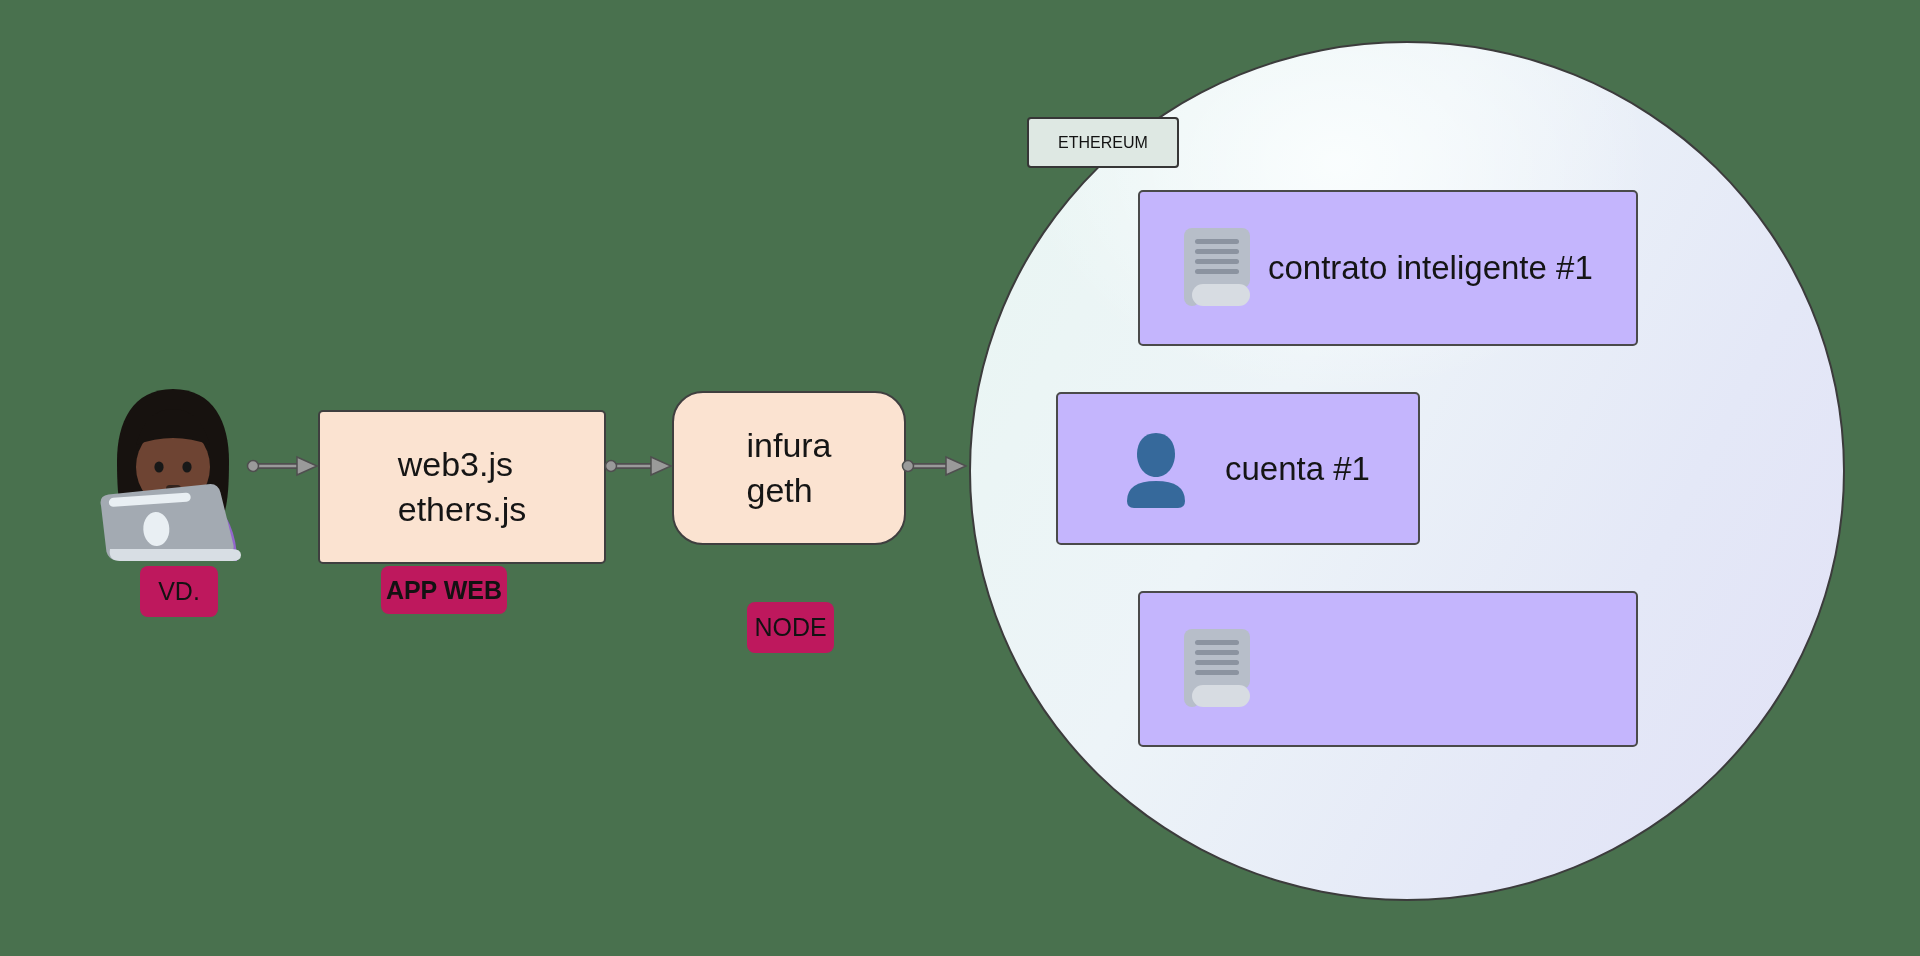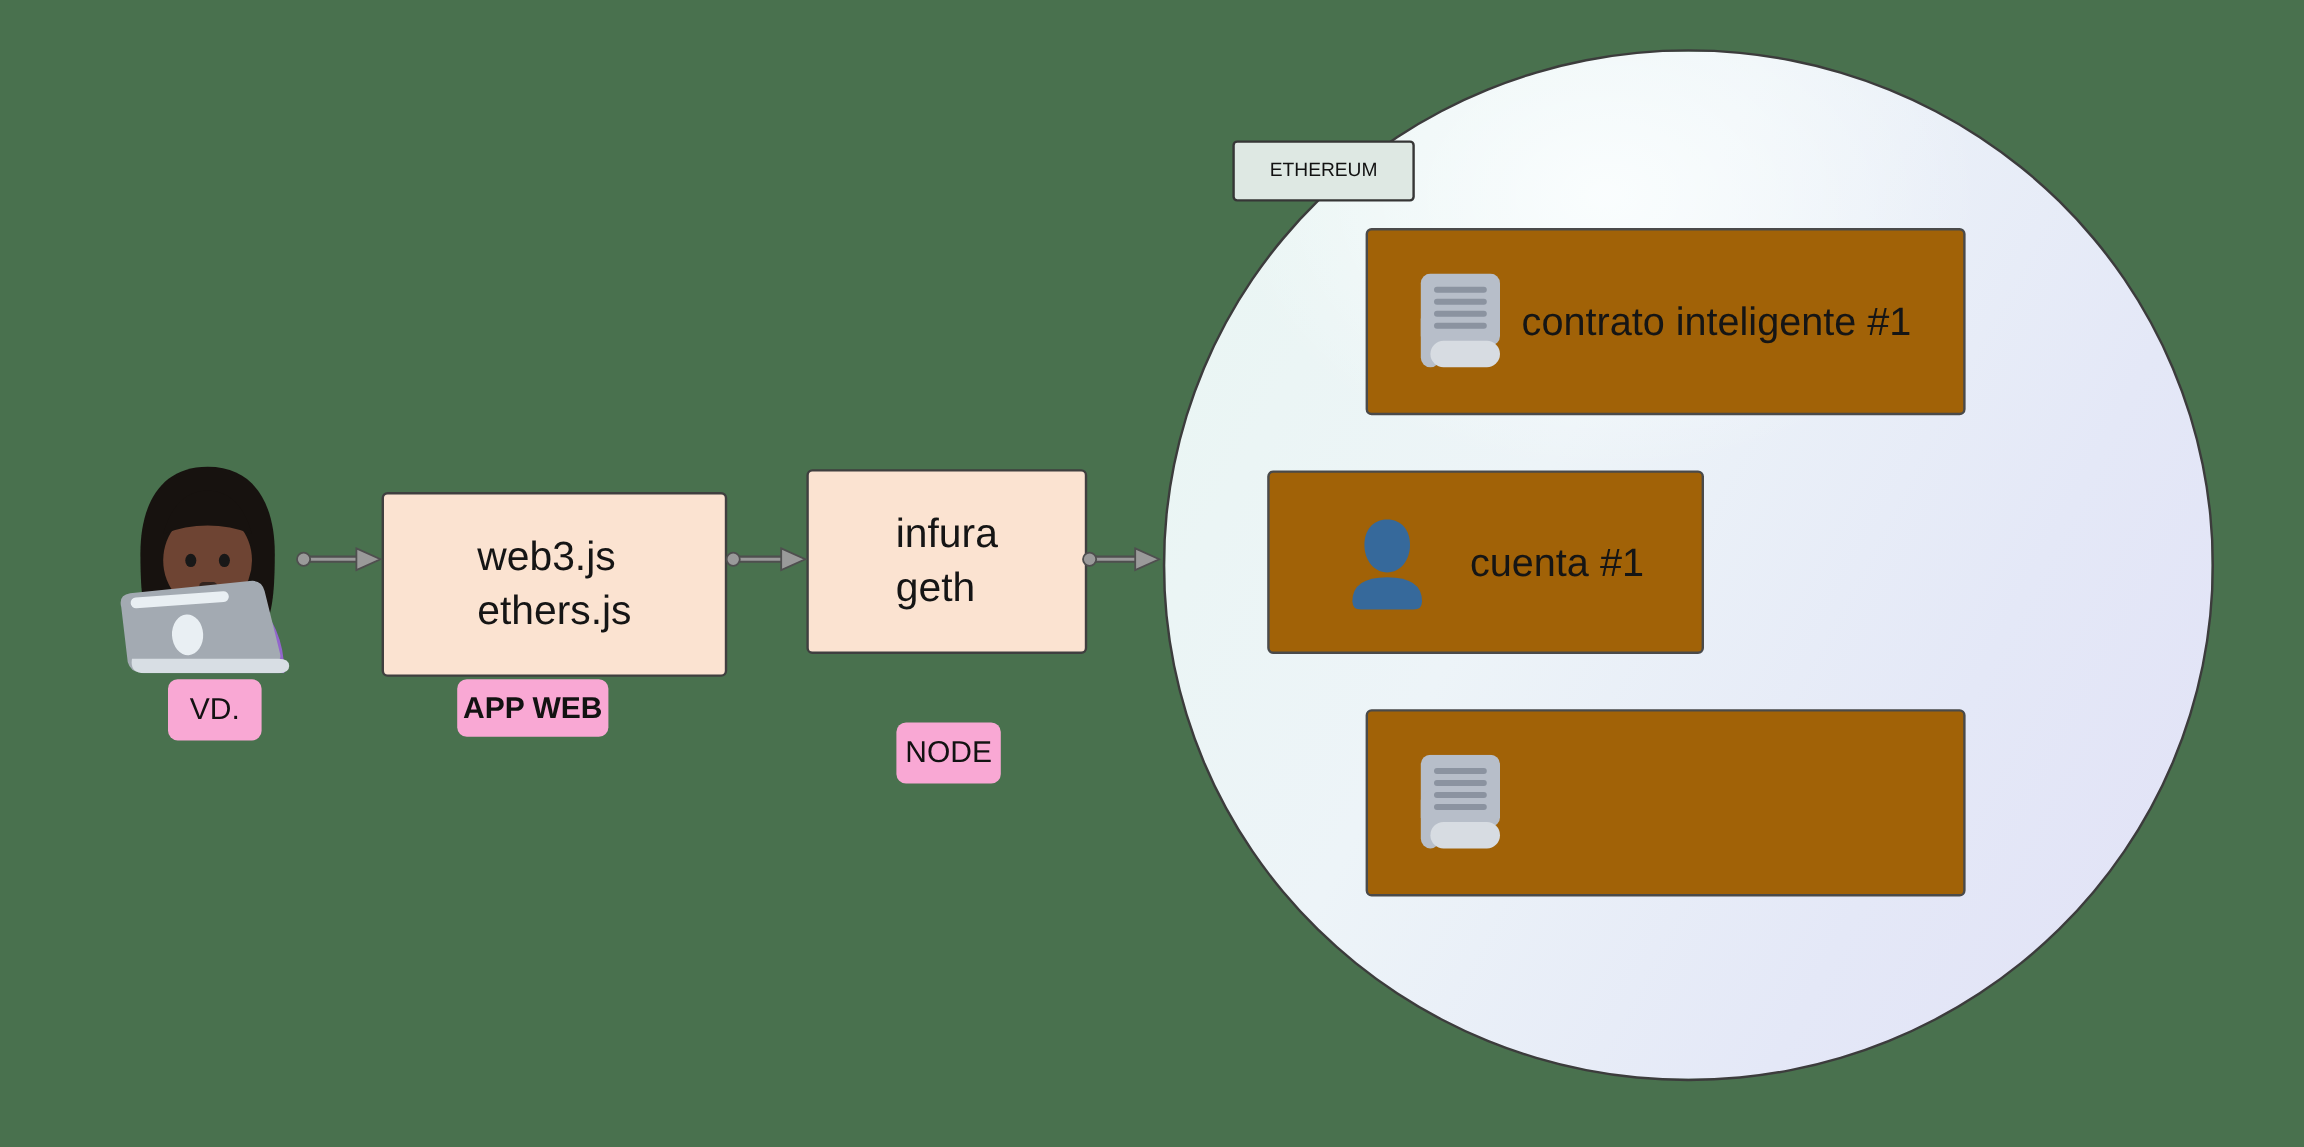--- a/index.html
+++ b/index.html
@@ -34,21 +34,21 @@
   .pbox .lines {
     font-size: 34px;
     line-height: 1.33;
     text-align: left;
     color: #151515;
   }
 
   
   .tag {
     position: absolute;
-    background: #f9a8d4;
+    background: #be185d;
     border-radius: 8px;
     box-sizing: border-box;
     display: flex;
     align-items: center;
     justify-content: center;
     font-size: 25px;
     color: #121212;
   }
 
   
@@ -79,21 +79,21 @@
     align-items: center;
     justify-content: center;
     font-size: 16px;
     color: #121212;
     z-index: 5;
   }
 
   
   .item-box {
     position: absolute;
-    background: #a16207;
+    background: #c4b5fd;
     border: 2px solid #4A4A4A;
     border-radius: 5px;
     box-sizing: border-box;
     display: flex;
     align-items: center;
     color: #151515;
     z-index: 3;
   }
   .item-box .label {
     font-size: 33px;
@@ -173,21 +173,21 @@
   <div class="pbox" style="left:318px; top:410px; width:288px; height:154px;">
     <div class="lines">
       <div>web3.js</div>
       <div>ethers.js</div>
     </div>
   </div>
   <div class="tag" style="left:381px; top:566px; width:126px; height:48px;font-weight:bold;">
     <span>APP WEB</span>
   </div>
 
-  <div class="pbox" style="left:672px; top:391px; width:234px; height:154px;">
+  <div class="pbox" style="left:672px; top:391px; width:234px; height:154px;border-radius:31px;">
     <div class="lines">
       <div>infura</div>
       <div>geth</div>
     </div>
   </div>
   <div class="tag" style="left:747px; top:566px; width:87px; height:51px;margin-top:36px;">
     <span>NODE</span>
   </div>
 
   <div class="eth-circle"></div>

